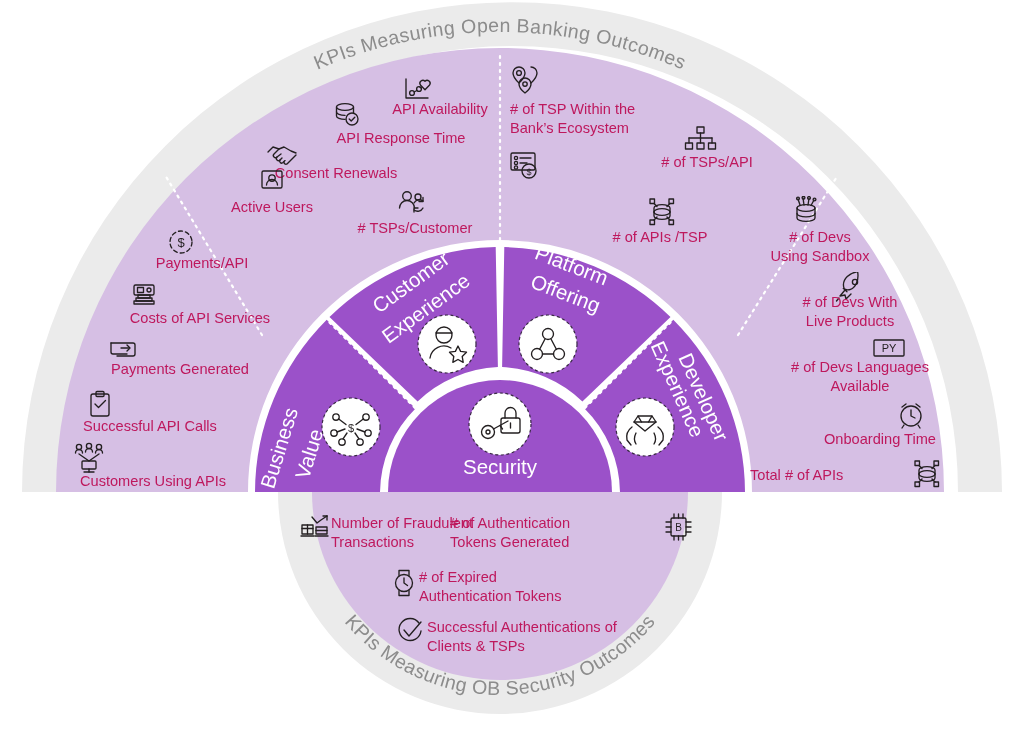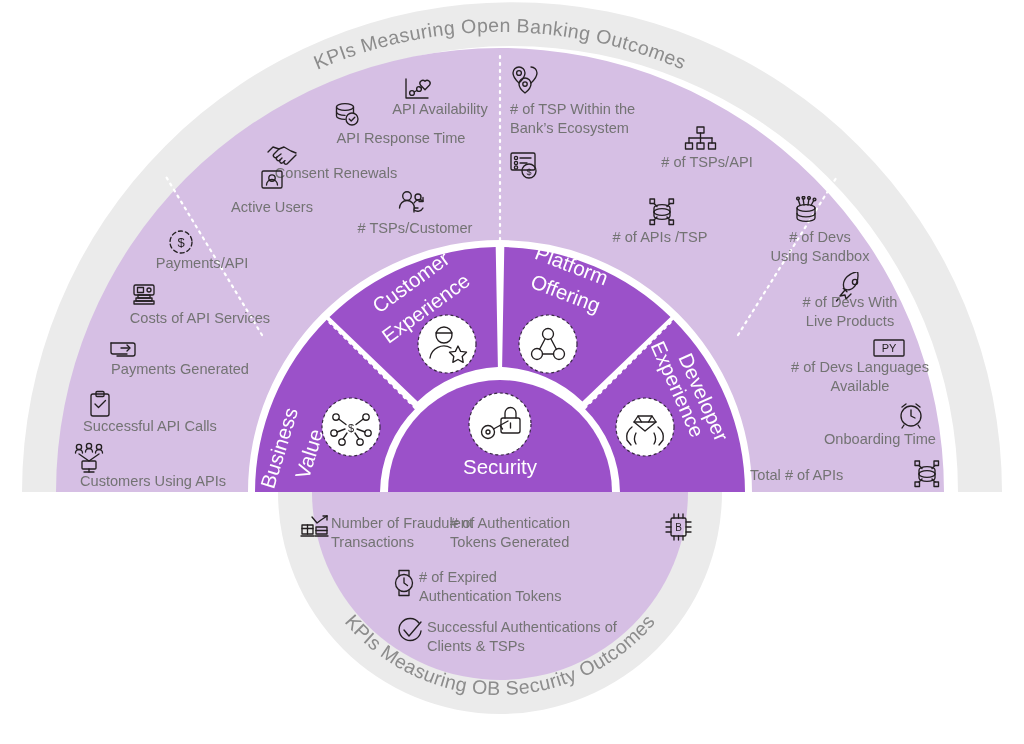--- a/index.html
+++ b/index.html
@@ -4,21 +4,21 @@
 <style>
   html,body{margin:0;padding:0;background:#ffffff;}
   body{width:1024px;height:744px;overflow:hidden;font-family:"Liberation Sans",sans-serif;}
   #stage{position:relative;width:1024px;height:744px;}
   svg#diagram{position:absolute;left:0;top:0;width:1024px;height:744px;}
   .kpi-label{
     position:absolute;
     font-family:"Liberation Sans",sans-serif;
     font-size:14.6px;
     line-height:18.5px;
-    color:#737373;
+    color:#be185d;
     white-space:pre-line;
   }
   .kpi-label.center{text-align:center;}
   .kpi-label.left{text-align:left;}
   .kpi-label.right{text-align:left;}
   .kpi-icon{position:absolute;}
   .ring-text{
     font-family:"Liberation Sans",sans-serif;
     font-size:19.5px;
     fill:#8c8c8c;

